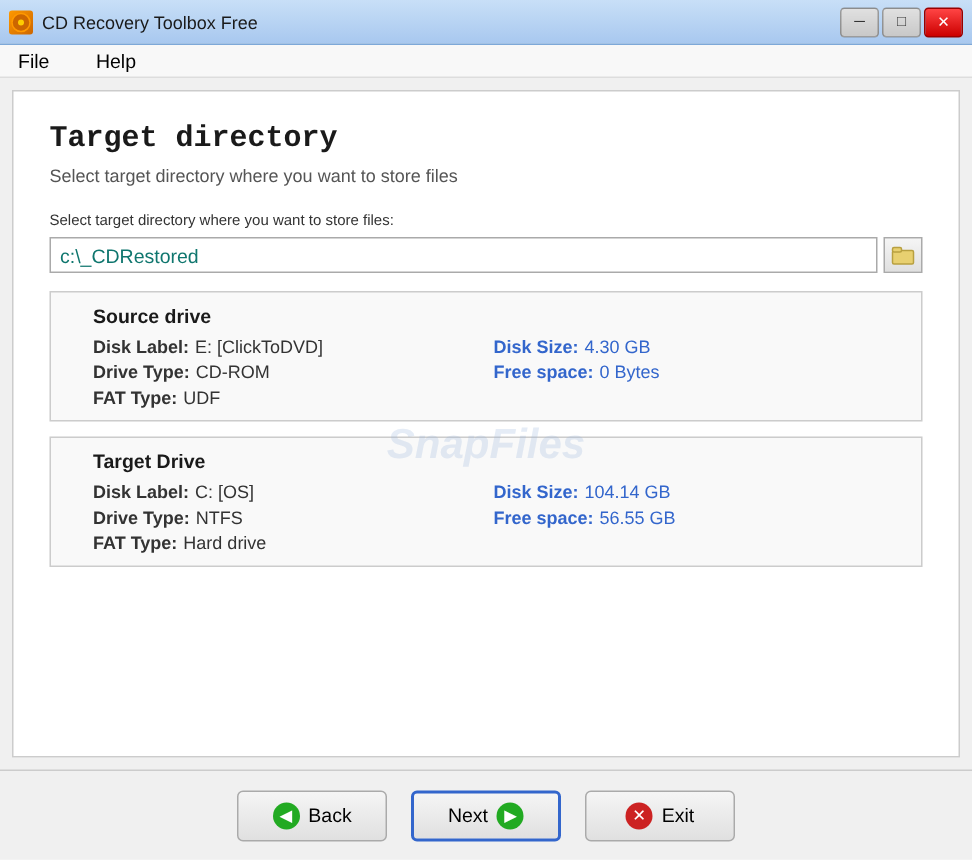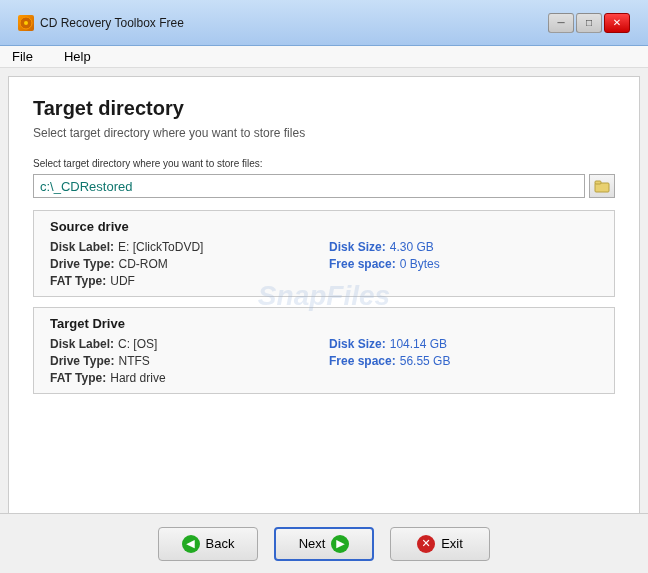--- a/index.html
+++ b/index.html
@@ -11,22 +11,22 @@
       height: 573px;
       overflow: hidden;
     }
 
     
     .title-bar {
       background: linear-gradient(to bottom, #c8dff7, #a8c8ef);
       display: flex;
       align-items: center;
       justify-content: space-between;
-      padding: 4px 18px;
-      height: 46px;
+      padding: 4px 6px;
+      height: 30px;
       border-bottom: 1px solid #7da8d8;
     }
     .title-bar-left {
       display: flex;
       align-items: center;
       gap: 6px;
     }
     .title-bar-icon {
       width: 16px;
       height: 16px;
@@ -91,20 +91,21 @@
       border: 1px solid #ccc;
       padding: 20px 24px;
       height: calc(573px - 30px - 22px - 16px - 60px);
     }
 
     .page-title {
       font-size: 20px;
       font-weight: bold;
       color: #1a1a1a;
       margin-bottom: 6px;
+      font-family: Liberation Mono, monospace;
     }
     .page-subtitle {
       font-size: 12px;
       color: #555;
       margin-bottom: 18px;
     }
 
     .field-label {
       font-size: 10px;
       color: #333;
@@ -135,21 +136,21 @@
       display: flex;
       align-items: center;
       justify-content: center;
       font-size: 14px;
     }
 
     
     .info-panel {
       border: 1px solid #ccc;
       margin-bottom: 10px;
-      padding: 8px 16px;
+      padding: 8px 28px;
       background: #f9f9f9;
     }
     .panel-title {
       font-weight: bold;
       font-size: 13px;
       color: #1a1a1a;
       margin-bottom: 6px;
     }
     .panel-grid {
       display: grid;

